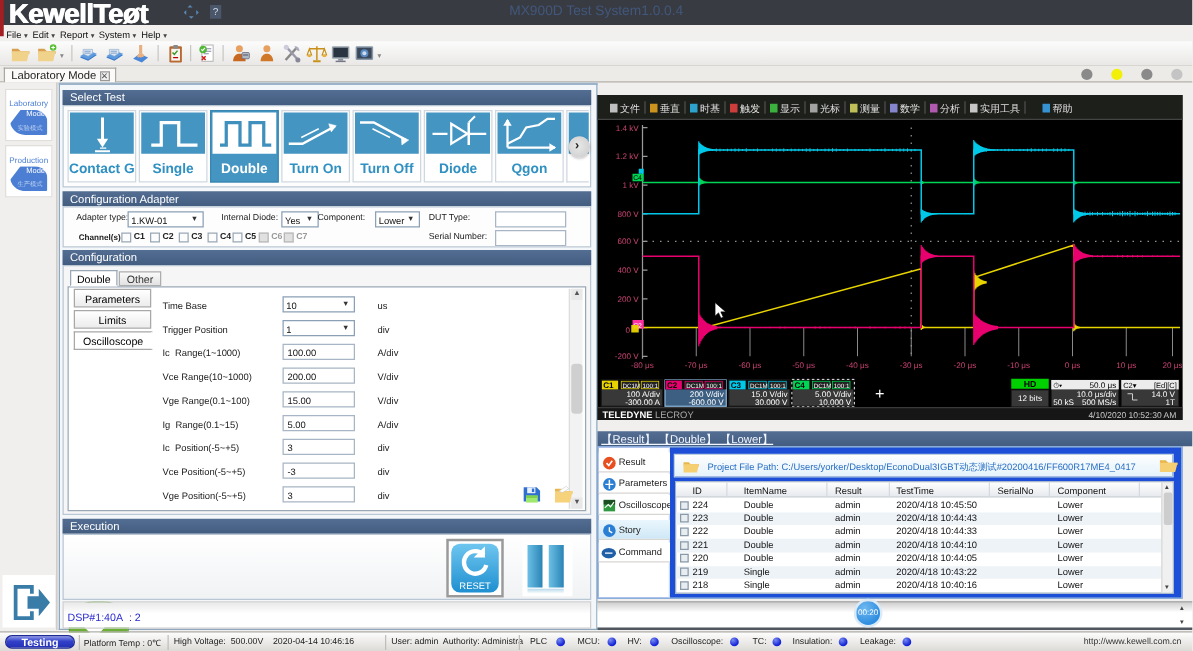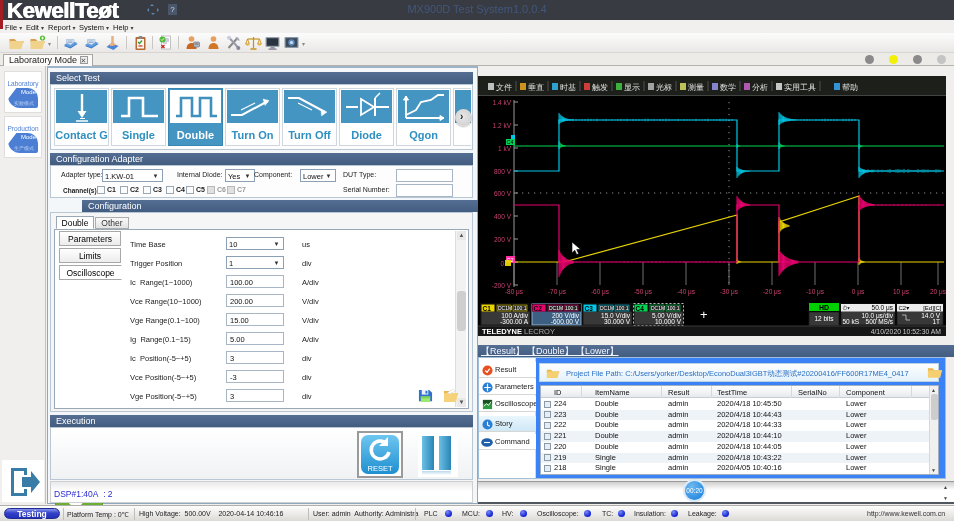--- a/index.html
+++ b/index.html
@@ -47,21 +47,21 @@
 .tinput{position:absolute;height:13px;background:#fff;border:1px solid #a7b5c4;font-size:7.5px;color:#111;padding:2px 3px;}
 .cb{position:absolute;width:8px;height:8px;background:#fcfcfc;border:1px solid #9aa7b5;}
 .cblbl{position:absolute;font-size:7px;font-weight:bold;color:#222;}
 
 #passbtn{position:absolute;left:4px;top:5px;width:48px;height:43px;border-radius:20px;background:linear-gradient(#8cc84a,#4f9922);border:1px solid #57a028;margin-top:48px;}
 #resetbtn{position:absolute;left:306px;top:3px;width:46px;height:47px;border:2px solid #9a9a9a;background:#fff;}
 #pausebtn{position:absolute;left:367px;top:6px;width:40px;height:43px;background:#fff;}
 
 #scope{position:absolute;left:478px;top:76px;width:468px;height:260px;background:#000;}
 #reshead{position:absolute;left:478px;top:345px;width:476px;height:12px;background:linear-gradient(#546d92,#435d81);color:#f2f6ff;font-size:9px;line-height:12px;padding-left:3px;text-decoration:underline;}
-#respanel{position:absolute;left:478px;top:357px;width:468px;height:122px;background:#3b82f6;border:1px solid #9fc0d8;}
+#respanel{position:absolute;left:478px;top:357px;width:468px;height:122px;background:#1d4ed8;border:1px solid #9fc0d8;}
 .rtab{position:absolute;left:0px;width:57px;height:16px;background:#fff;border-bottom:1px solid #d8d6d3;font-size:7.5px;color:#222;line-height:16px;padding-left:16px;white-space:nowrap;overflow:hidden;}
 .rtab.sel{background:linear-gradient(#eaf6fd,#cfe8f6);}
 #pathbar{position:absolute;left:60px;top:5px;width:400px;height:19px;background:linear-gradient(#fdfefe,#e4f2fb);border:1px solid #bcd2e2;font-size:7.5px;color:#2a6fc4;line-height:19px;white-space:nowrap;}
 #rtable{position:absolute;left:61px;top:27px;width:399px;height:90px;background:#fff;border:1px solid #9fb0c0;font-size:7.5px;color:#111;}
 .tr{position:absolute;left:0;width:388px;height:10.7px;line-height:10.7px;}
 .tr.alt{background:#eef3f8;}
 #progstrip{position:absolute;left:478px;top:481px;width:476px;height:23px;background:linear-gradient(#cfcfcf,#fff 40%);border-top:1px solid #9a9a9a;border-bottom:2px solid #51575e;}
 
 #statusbar{position:absolute;left:0;top:505px;width:954px;height:16px;background:linear-gradient(#fdfdfd,#dcdad6);border-top:1px solid #b0aeaa;font-size:7px;color:#222;}
 .sdot{display:inline-block;width:7px;height:7px;border-radius:50%;background:radial-gradient(circle at 35% 30%,#7a8cf0,#1525d8 65%);}
@@ -301,21 +301,21 @@
       <div class="cb" style="left:135px;top:20px;"></div>
         <div class="cblbl" style="left:145px;top:20px;">C5</div>
       <div class="cb" style="left:156px;top:20px;background:#e0e0e0;border-color:#b8b8b8;"></div>
         <div class="cblbl" style="left:166px;top:20px;color:#999;">C6</div>
       <div class="cb" style="left:176px;top:20px;background:#e0e0e0;border-color:#b8b8b8;"></div>
         <div class="cblbl" style="left:186px;top:20px;color:#999;">C7</div>
       <div class="lbl" style="left:292px;top:20px;font-size:7px;">Serial Number:</div>
       <div class="tinput" style="left:345px;top:18px;width:57px;"></div>
     </div>
 
-    <div class="phead" style="top:132px;margin-left:32px;">Configuration</div>
+    <div class="phead" style="top:132px;">Configuration</div>
     <div class="pbody" style="top:144px;height:200px;background:#f6f6f6;">
 
       <div class="abs" style="left:5px;top:3px;width:38px;height:13px;background:#fff;border:1px solid #9aa7b5;border-bottom:1px solid #fff;z-index:2;font-size:8.5px;text-align:center;line-height:12px;">Double</div>
       <div class="abs" style="left:44px;top:4px;width:34px;height:12px;background:linear-gradient(#fafafa,#e2e2e2);border:1px solid #adadad;font-size:8.5px;text-align:center;line-height:11px;color:#333;">Other</div>
       <div class="abs" style="left:3px;top:16px;width:415px;height:180px;background:#fff;border:1px solid #9aa7b5;"></div>
 
       <div class="abs" style="left:8px;top:18px;width:62px;height:15px;background:linear-gradient(#ffffff,#ececec);border:1px solid #a8a8a8;font-size:8.5px;text-align:center;line-height:14px;">Parameters</div>
       <div class="abs" style="left:8px;top:35px;width:62px;height:15px;background:linear-gradient(#ffffff,#ececec);border:1px solid #a8a8a8;font-size:8.5px;text-align:center;line-height:14px;">Limits</div>
       <div class="abs" style="left:8px;top:52px;width:63px;height:15px;background:#fff;border:1px solid #a8a8a8;border-right:1px solid #fff;font-size:8.5px;text-align:center;line-height:14px;z-index:2;">Oscilloscope</div>
       <div class="abs" style="left:70px;top:18px;width:1px;height:176px;"></div>
@@ -666,21 +666,21 @@
             <span style="position:absolute;left:127px;">admin</span>
             <span style="position:absolute;left:176px;">2020/4/18 10:43:22</span>
             <span style="position:absolute;left:257px;"></span>
             <span style="position:absolute;left:305px;">Lower</span>
           </div>
         <div class="tr" style="top:77.2px;">
             <span style="position:absolute;left:3px;top:1.5px;width:7px;height:7px;border:1px solid #8a9aa8;background:#e8edf2;"></span>
             <span style="position:absolute;left:13px;">218</span>
             <span style="position:absolute;left:54px;">Single</span>
             <span style="position:absolute;left:127px;">admin</span>
-            <span style="position:absolute;left:176px;">2020/4/05 10:40:16</span>
+            <span style="position:absolute;left:176px;">2020/4/18 10:40:16</span>
             <span style="position:absolute;left:257px;"></span>
             <span style="position:absolute;left:305px;">Lower</span>
           </div>
       <div style="position:absolute;right:0;top:0;width:9px;height:88px;background:#f0f0f0;border-left:1px solid #d8d8d8;">
         <div style="position:absolute;top:1px;left:1px;font-size:5px;color:#444;">▲</div>
         <div style="position:absolute;top:8px;left:1px;width:7px;height:26px;background:#cdcdcd;border-radius:2px;"></div>
         <div style="position:absolute;bottom:1px;left:1px;font-size:5px;color:#444;">▼</div>
       </div>
     </div>
   </div>

